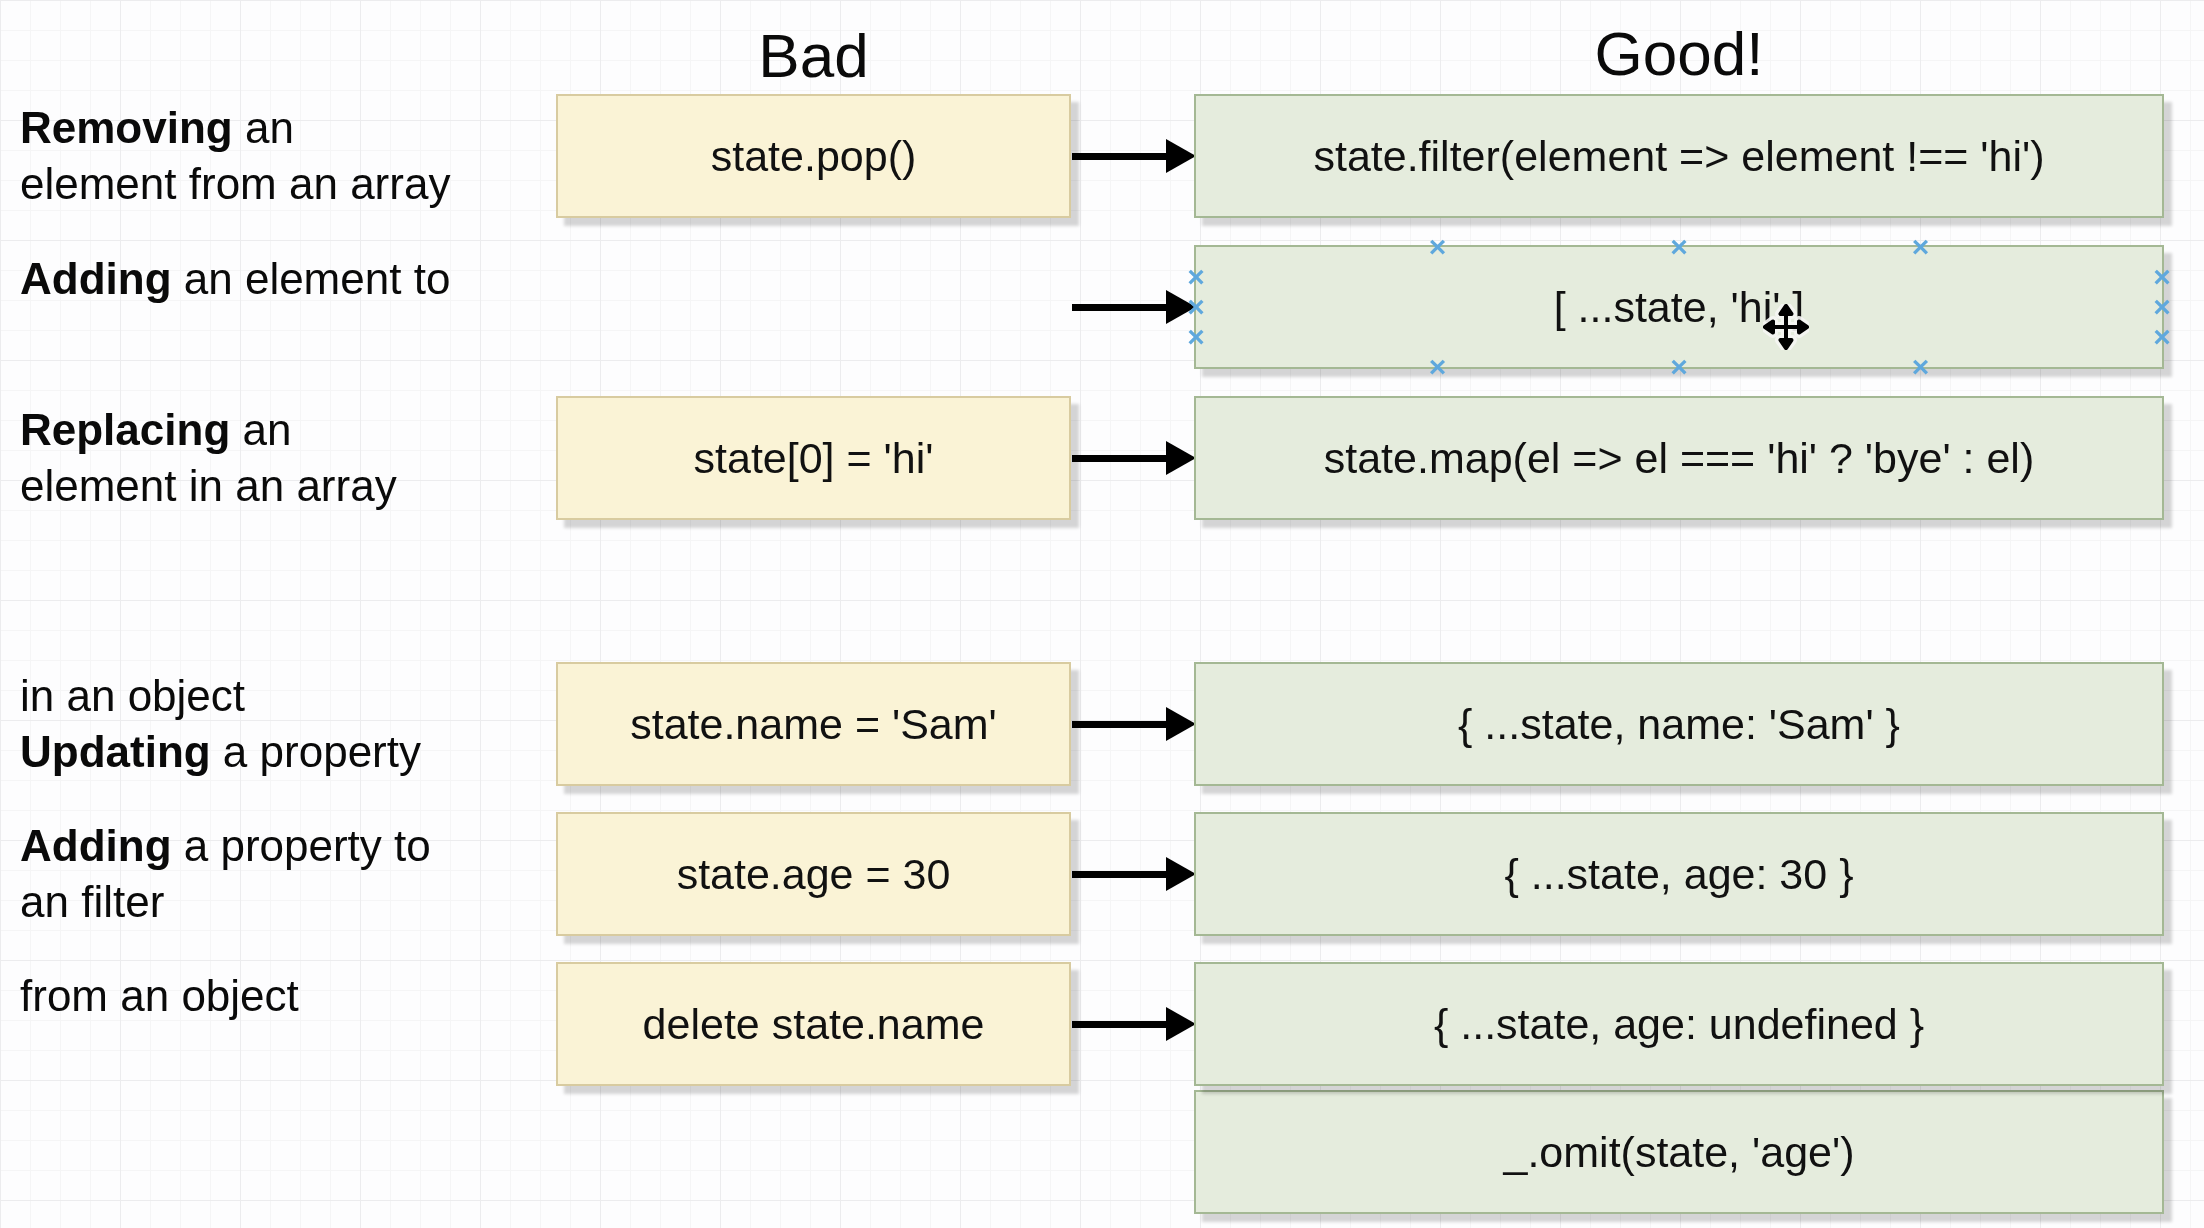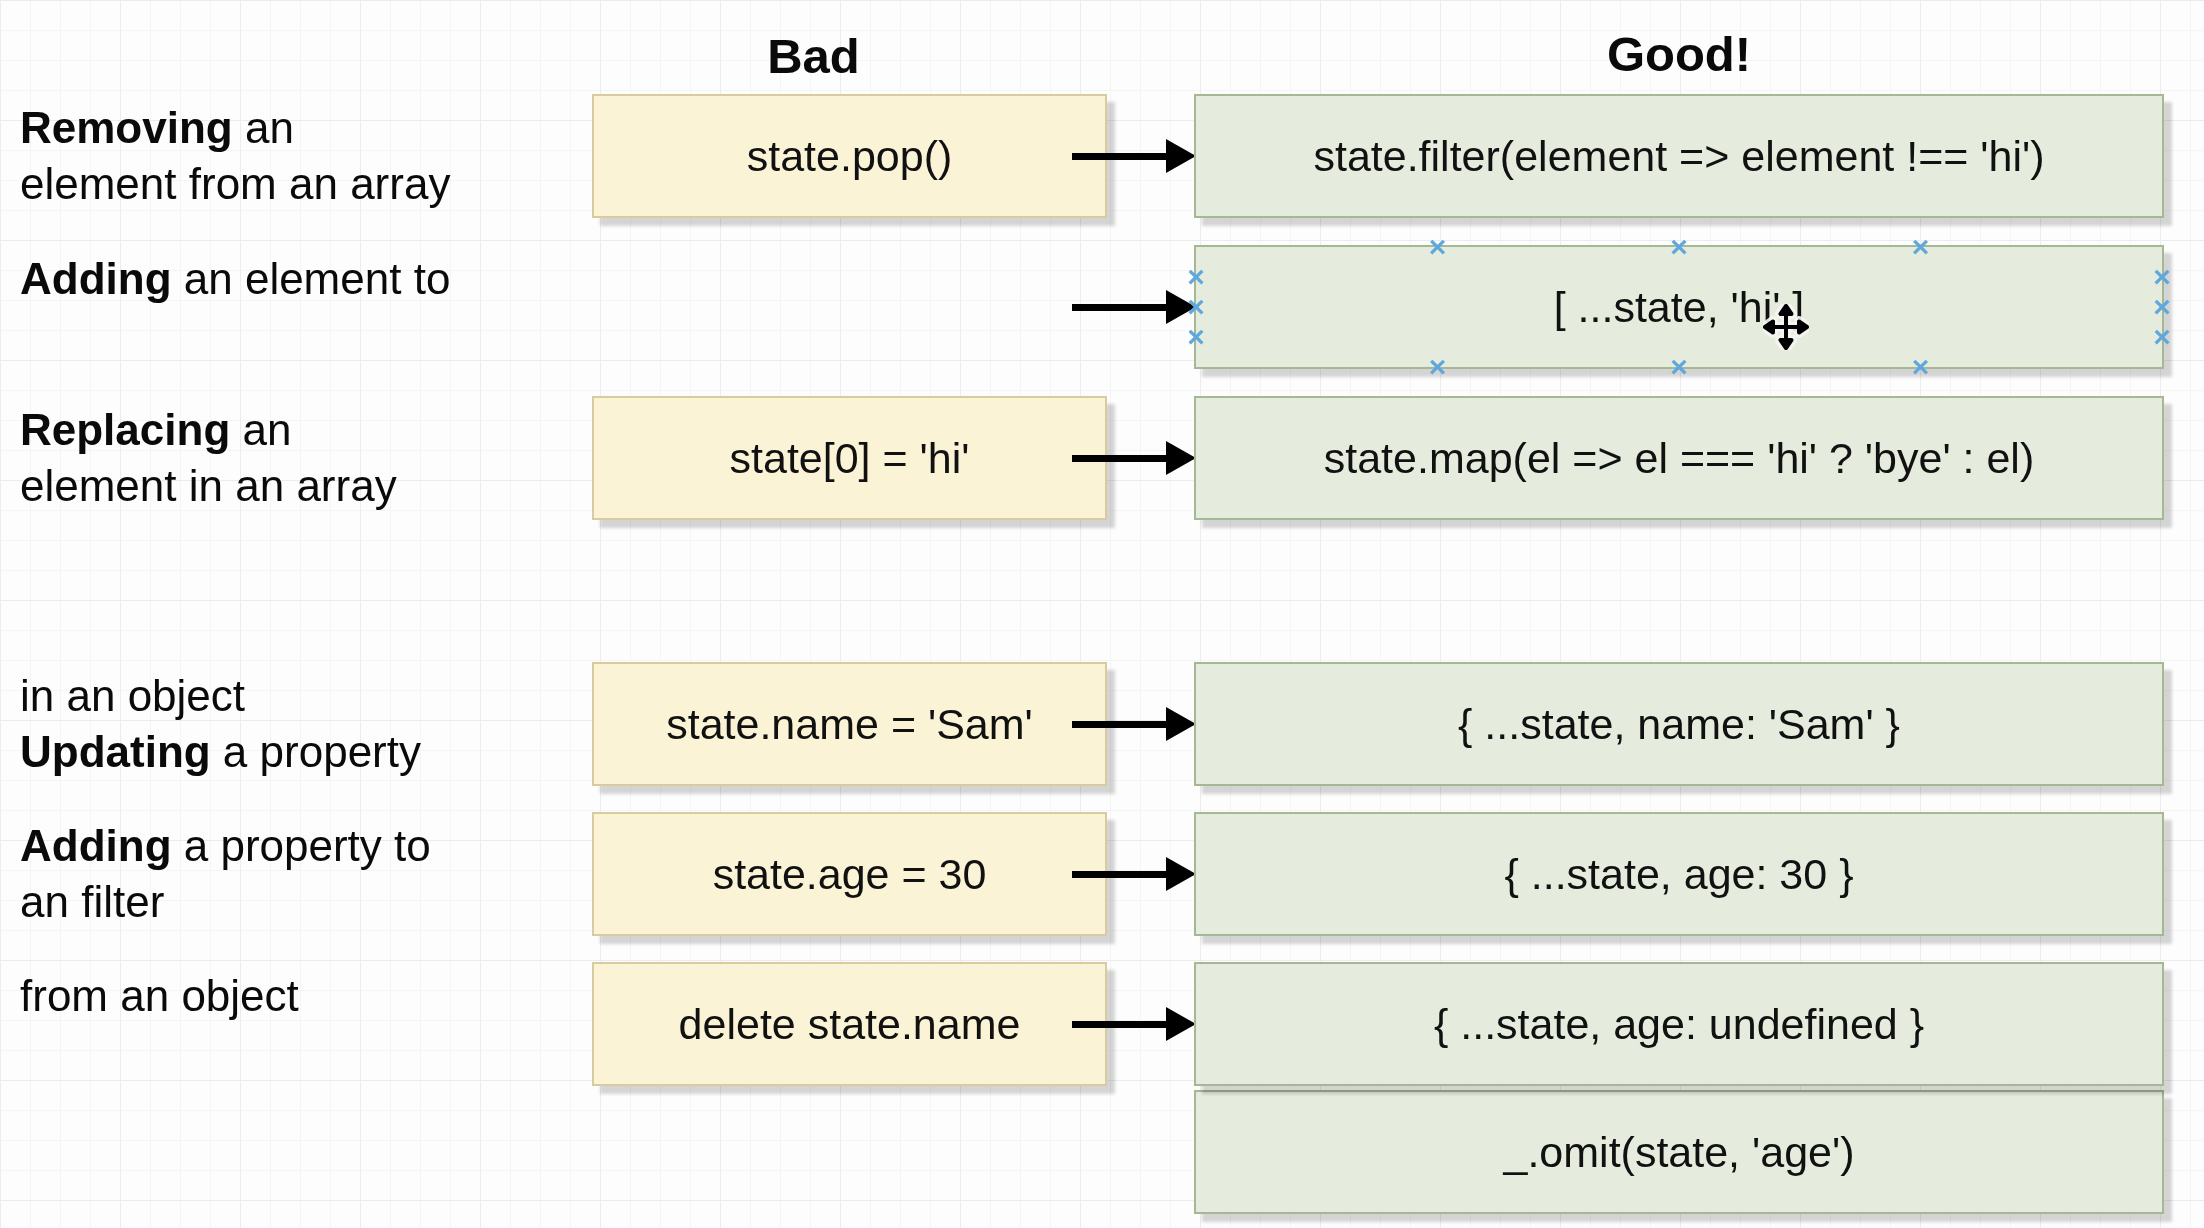--- a/index.html
+++ b/index.html
@@ -11,39 +11,39 @@
     color:#111;
     background-color:#fdfdfe;
     background-image:
       repeating-linear-gradient(to right,#ececee 0,#ececee 1px,transparent 1px,transparent 120px),
       repeating-linear-gradient(to bottom,#ececee 0,#ececee 1px,transparent 1px,transparent 120px),
       repeating-linear-gradient(to right,#f5f5f6 0,#f5f5f6 1px,transparent 1px,transparent 30px),
       repeating-linear-gradient(to bottom,#f5f5f6 0,#f5f5f6 1px,transparent 1px,transparent 30px);
   }
   .hdr{
     position:absolute;height:60px;line-height:60px;
-    text-align:center;font-weight:700;font-size:49px;color:#0a0a0a;
+    text-align:center;font-weight:400;font-size:62px;color:#0a0a0a;
   }
   .hdr-bad{left:556px;width:515px;top:26px;}
   .hdr-good{left:1194px;width:970px;top:24px;}
   .row-label{
     position:absolute;left:20px;width:502px;
     text-align:left;font-size:44px;line-height:56px;color:#0a0a0a;
   }
   .row-label b{font-weight:700;}
   .box{
     position:absolute;height:124px;
     display:flex;align-items:center;justify-content:center;
     font-size:43px;white-space:nowrap;
     box-sizing:border-box;
     box-shadow:8px 8px 3px rgba(0,0,0,0.16);
   }
   .bad-box{
     left:556px;width:515px;
-    background:#faf3d6;border:2px solid #d8cba0;margin-left:36px;
+    background:#faf3d6;border:2px solid #d8cba0;
   }
   .good-box{
     left:1194px;width:970px;
     background:#e5ecdd;border:2px solid #a4b894;
   }
   .arrow{position:absolute;left:1072px;width:124px;height:34px;}
   .arrow .shaft{position:absolute;left:0;right:24px;top:14px;height:7px;background:#000;}
   .arrow .head{
     position:absolute;right:0;top:0;width:0;height:0;
     border-top:17px solid transparent;border-bottom:17px solid transparent;

